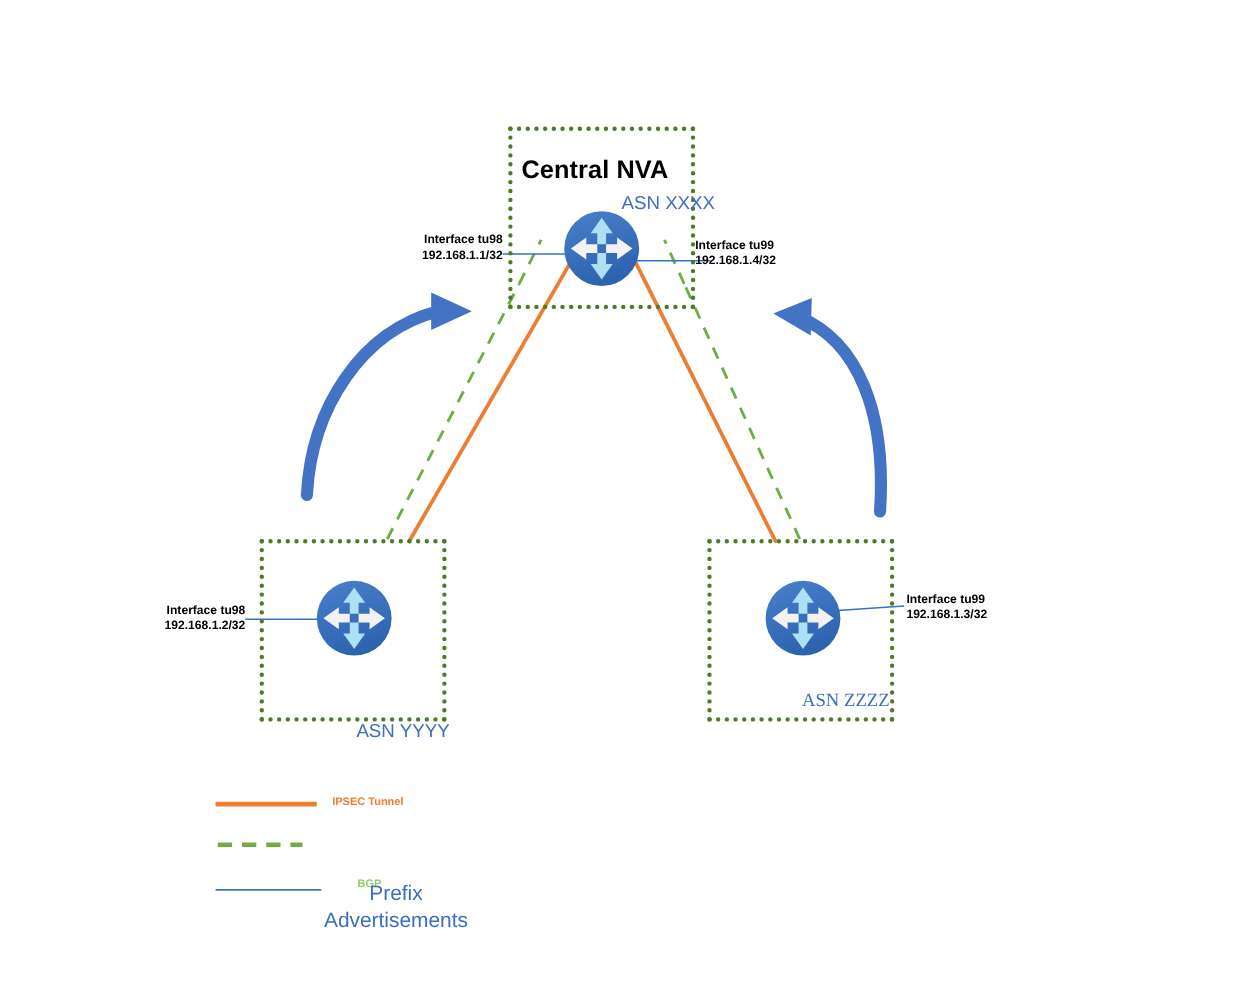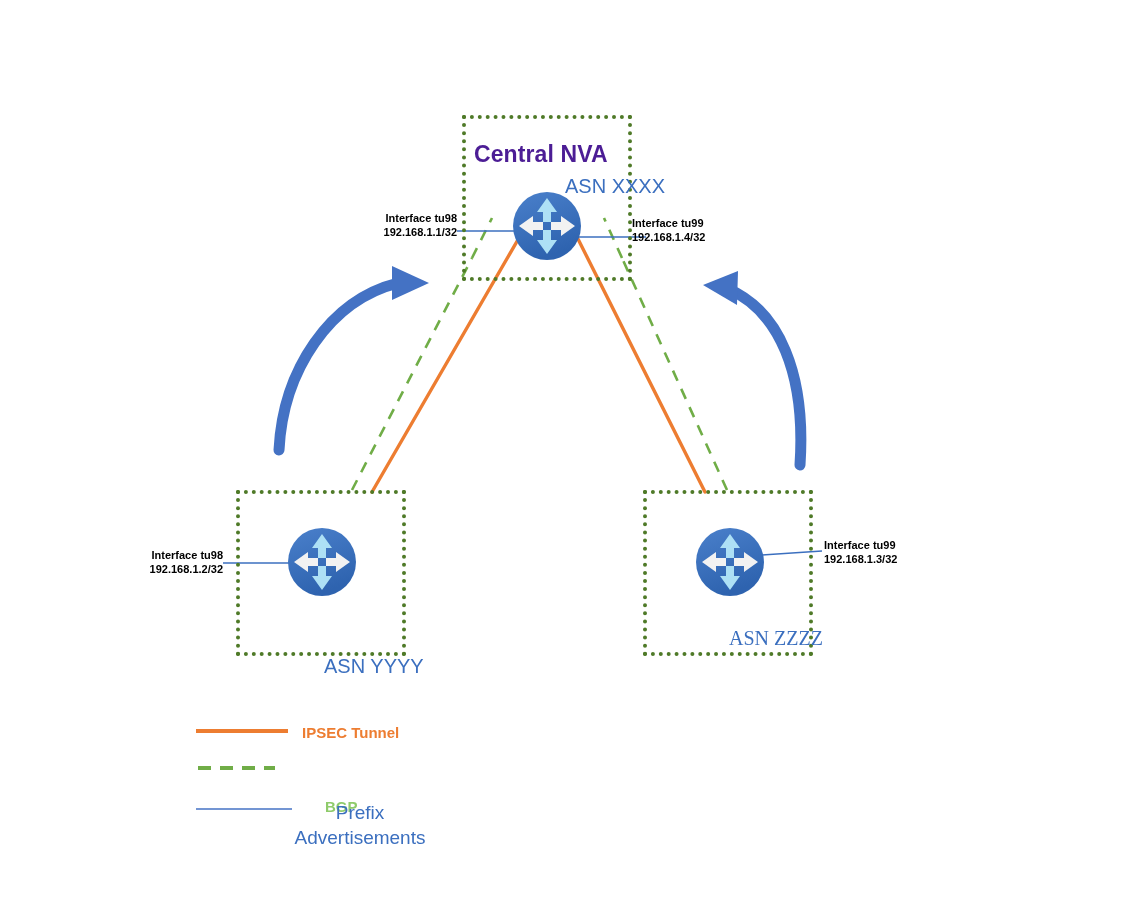--- a/index.html
+++ b/index.html
@@ -49,25 +49,25 @@
 
   
   .lbl {
     position: absolute;
     white-space: nowrap;
     line-height: 1.28;
   }
   .title-text {
     font-size: 23px;
     font-weight: bold;
-    color: #4c1d95;
+    color: #000000;
     letter-spacing: 0.1px;
   }
   .asn-text {
-    font-size: 20px;
+    font-size: 17px;
     color: #3B6FBF;
   }
   .iface-text {
     font-size: 11px;
     font-weight: bold;
     color: #000000;
   }
   .iface-right { text-align: left; }
   .iface-left  { text-align: right; }
 
@@ -79,21 +79,21 @@
 
   #iface-central-left  { left: 256px;  top: 211px; width: 201px; }
   #iface-central-right { left: 632px;  top: 216px; }
   #iface-node-left     { left: -70px;  top: 548px; width: 293px; }
   #iface-node-right    { left: 824px;  top: 538px; }
 
   
   #legend { position: absolute; left: 0; top: 0; }
   .legend-label {
     position: absolute;
-    font-size: 15px;
+    font-size: 10px;
     font-weight: bold;
     white-space: nowrap;
   }
   #legend-label-ipsec  { left: 302px; top: 724px; color: #ED7D31; }
   #legend-label-bgp    { left: 325px; top: 761px; color: #8FCB6B; margin-top: 37px; }
   #legend-label-prefix {
     left: 290px; top: 800px; width: 140px;
     text-align: center;
     font-size: 19px;
     font-weight: normal;

